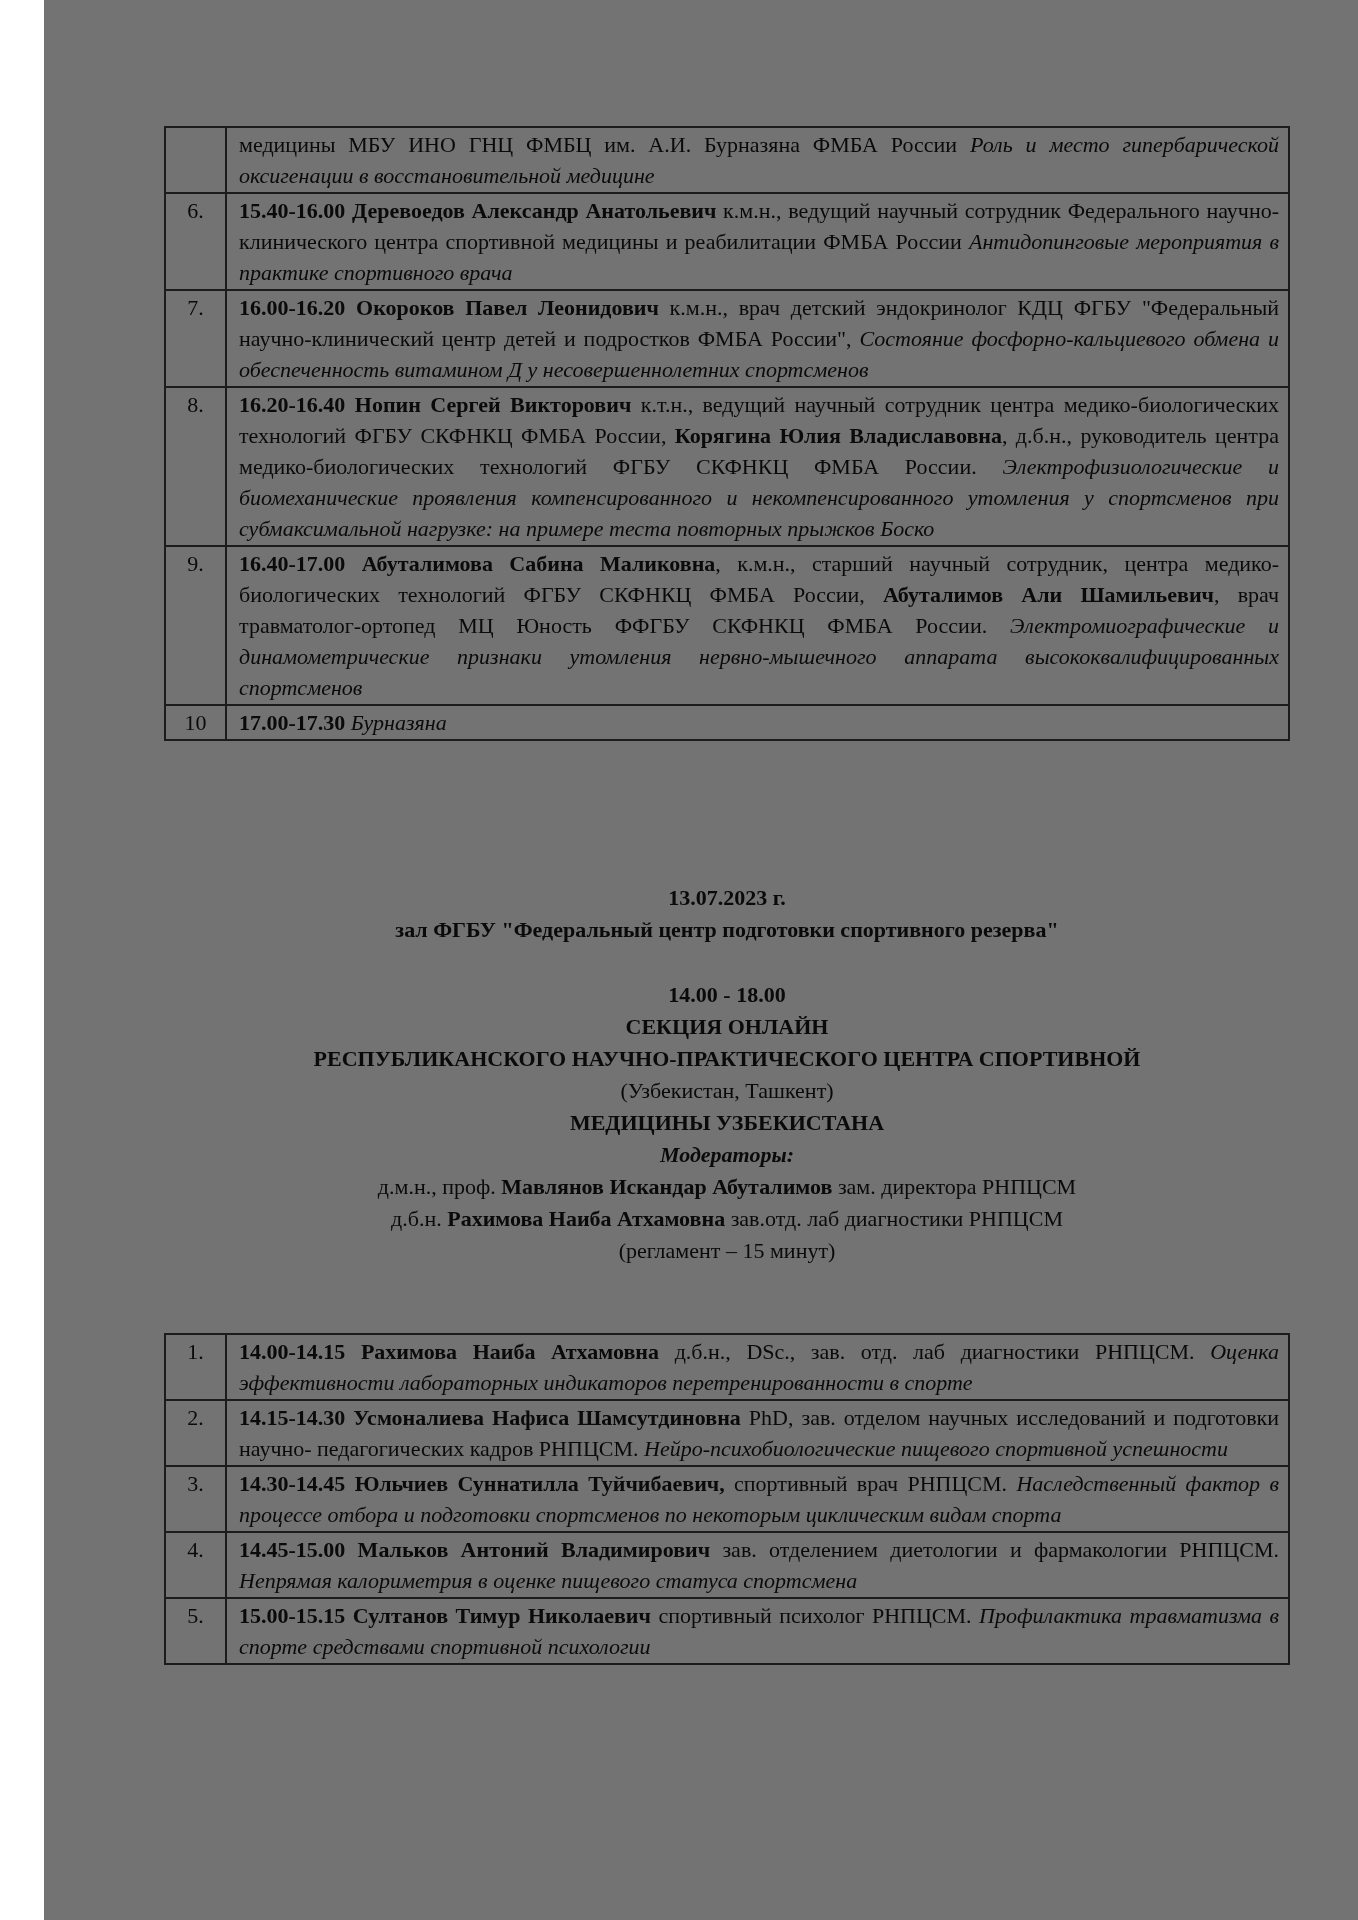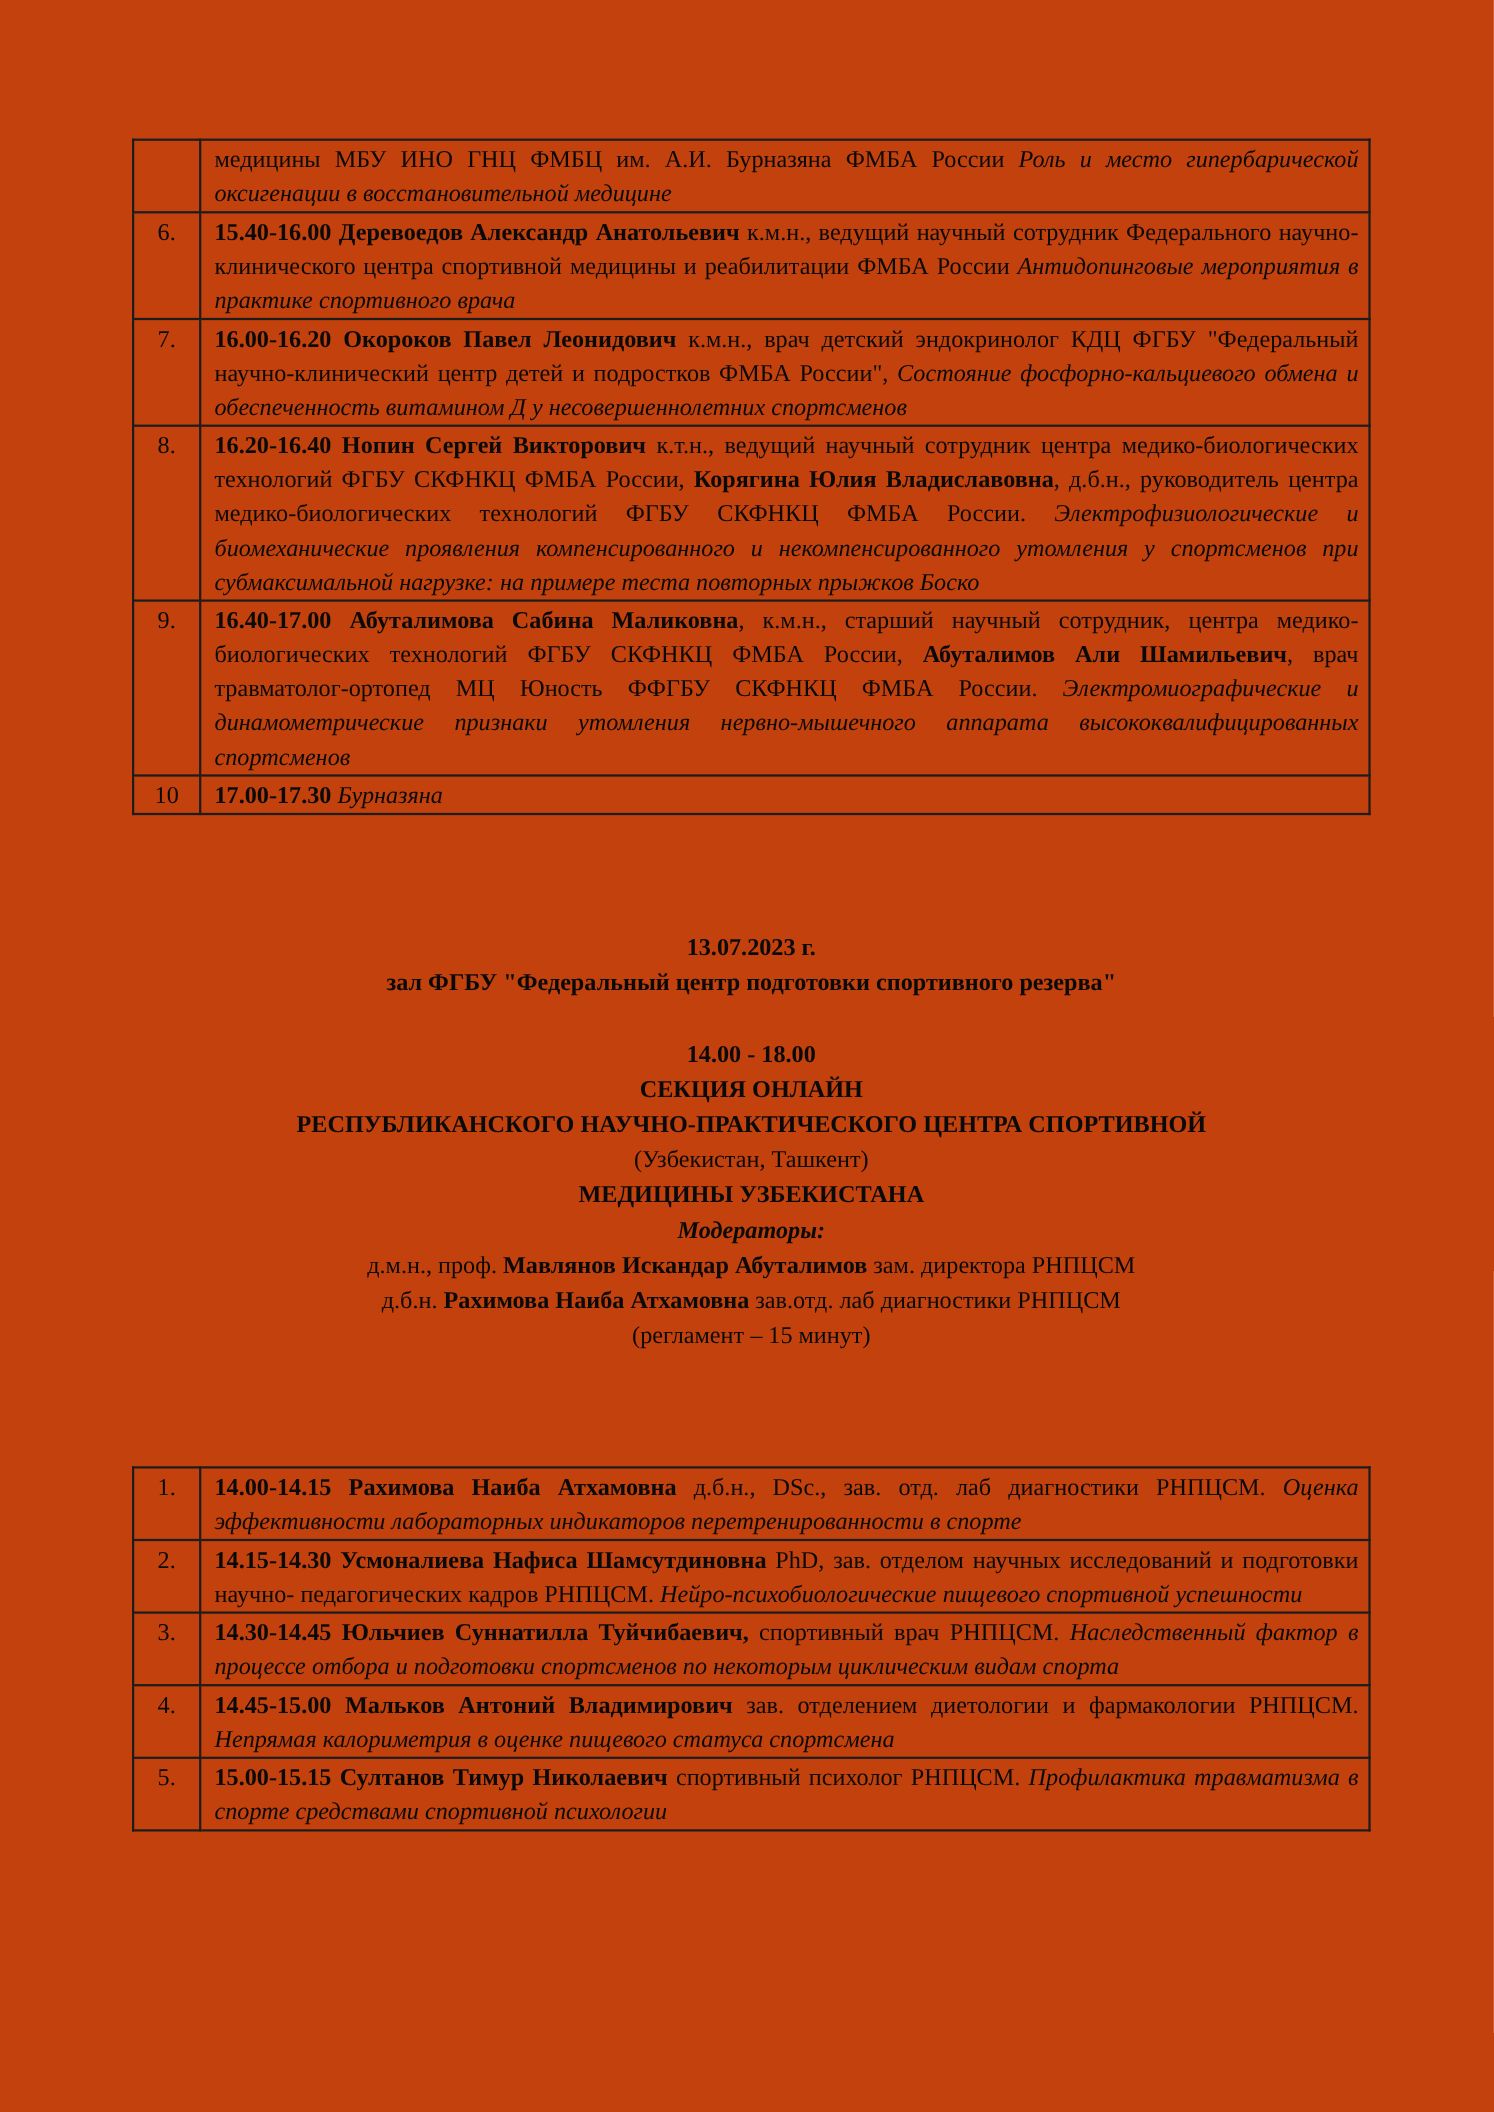--- a/index.html
+++ b/index.html
@@ -1,40 +1,40 @@
 <!DOCTYPE html>
 <html><head>
 <meta charset="utf-8">
 <style>
   html,body{margin:0;padding:0;background:#ffffff;}
   body{
     width:1358px;height:1920px;position:relative;overflow:hidden;
     font-family:"Liberation Serif", serif;color:#0a0a0a;
   }
-  .page{position:absolute;inset:0;background:#c2410c;}
+  .page{position:absolute;inset:0;background:#737373;margin-left:44px;}
 
   table.program{
     position:absolute;left:120px;width:1126px;
     border-collapse:collapse;table-layout:fixed;
   }
   #table1{top:126px;}
   #table2{top:1333px;}
   table.program td{
     border:2px solid #1c1c1c;vertical-align:top;
     font-size:22px;line-height:31px;
   }
   td.num{width:55px;text-align:center;padding:1px 2px;}
   td.txt{text-align:justify;padding:1px 9px 1px 12px;}
 
   .seg-n{font-weight:normal;font-style:normal;}
   .seg-b{font-weight:bold;}
   .seg-i{font-style:italic;}
 
   .heading{
-    position:absolute;left:120px;top:845px;width:1126px;
+    position:absolute;left:120px;top:882px;width:1126px;
     text-align:center;font-size:22px;line-height:32px;
   }
   .hl{white-space:normal;}
   .hl-bold{font-weight:bold;}
   .hl-bolditalic{font-weight:bold;font-style:italic;}
   .gap-hall{margin-top:38px;}
   .gap-time{margin-top:33px;}
 </style>
 </head>
 <body>

